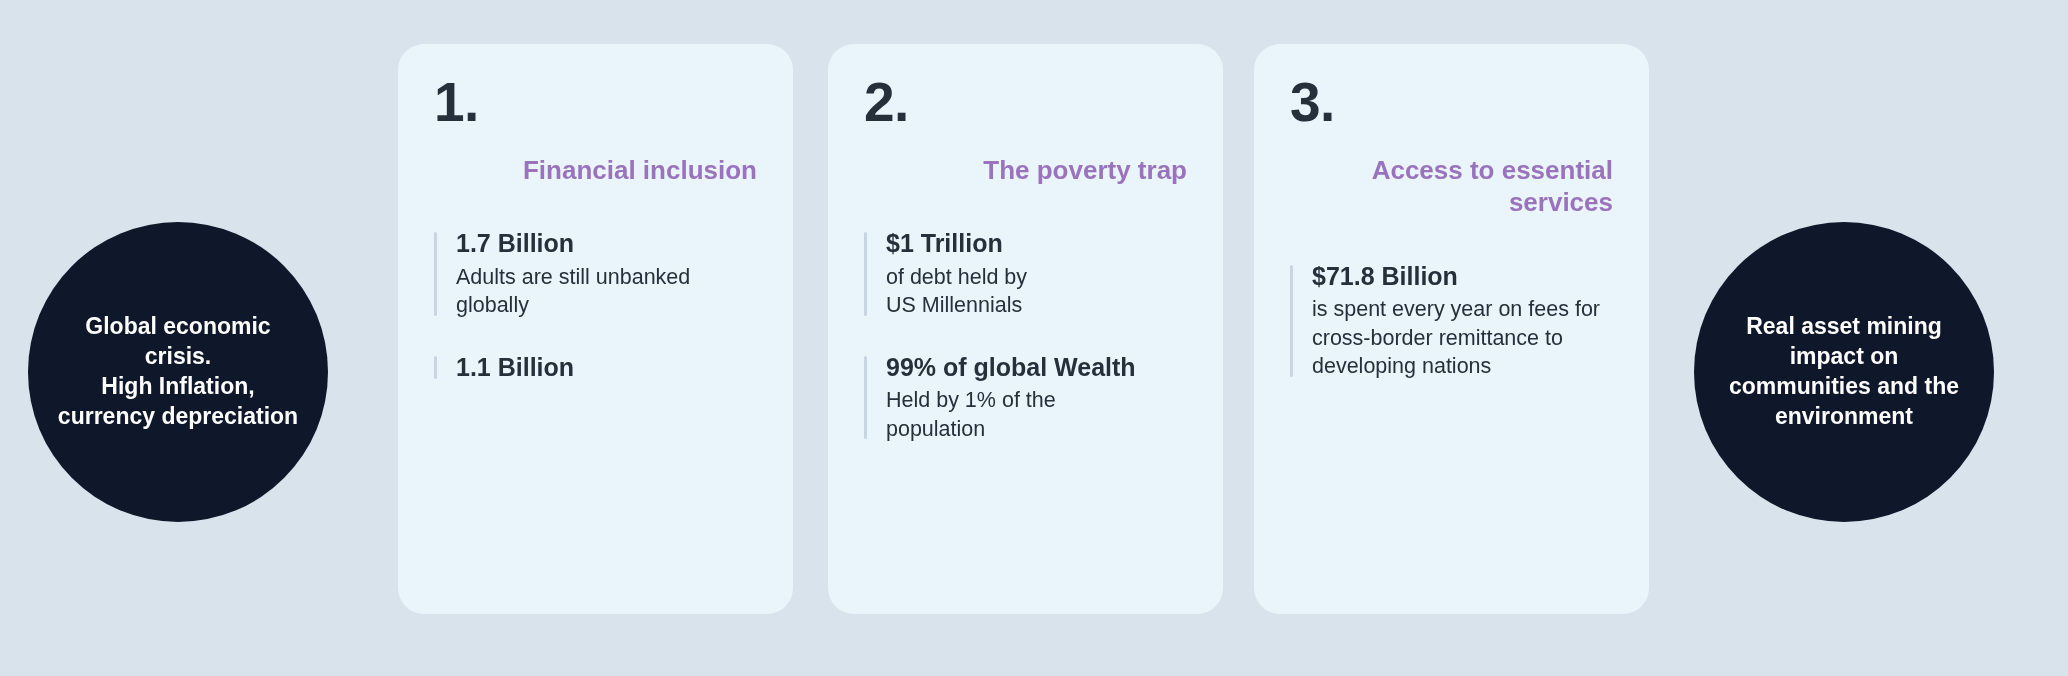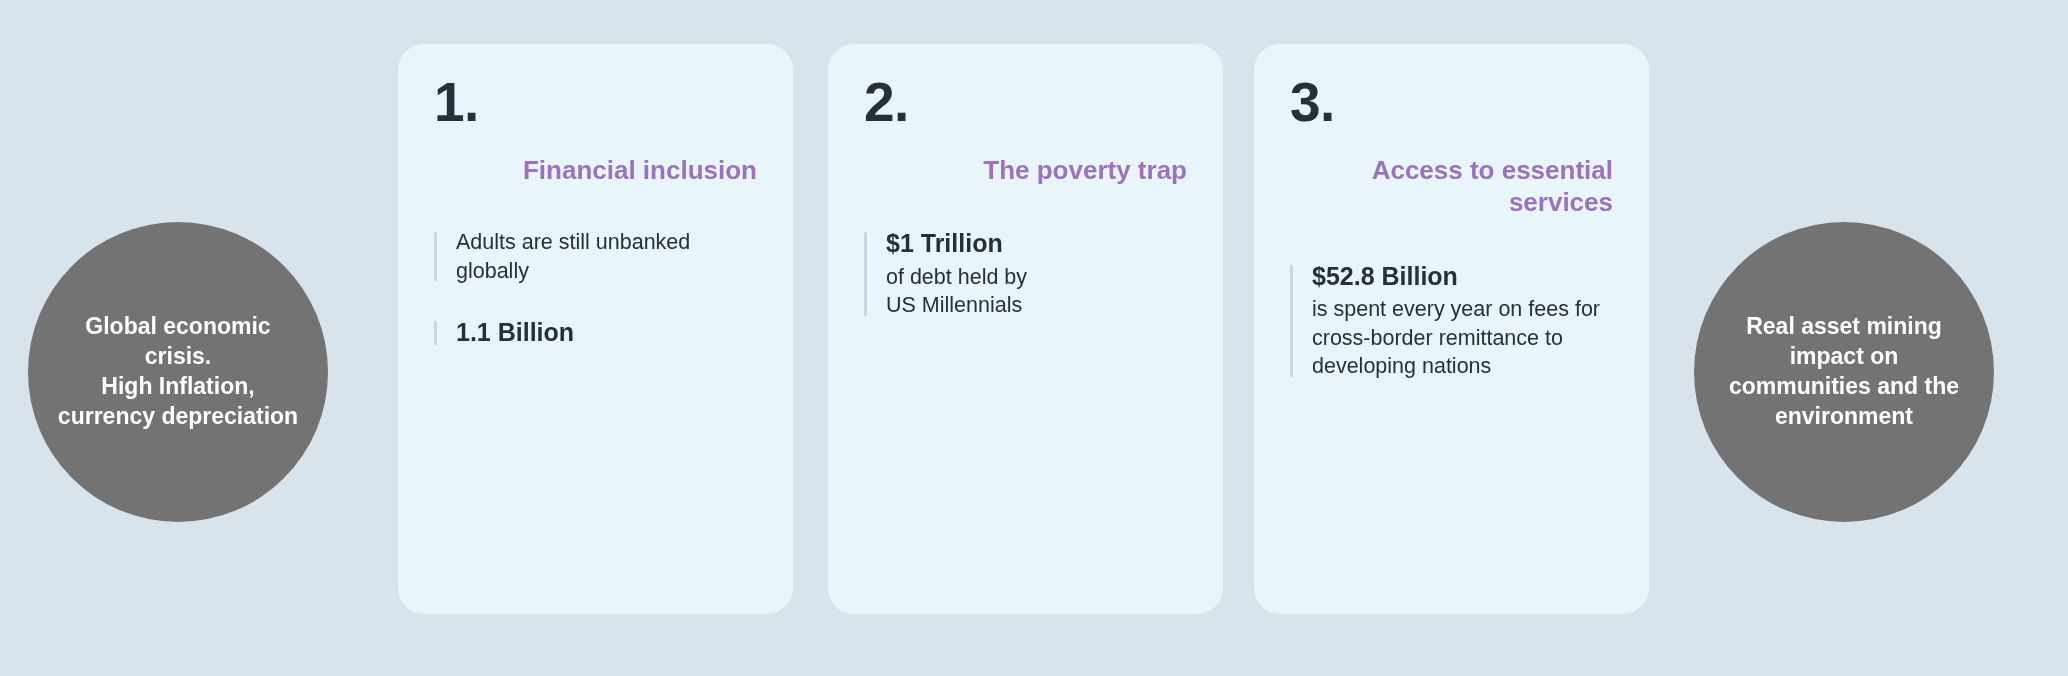--- a/index.html
+++ b/index.html
@@ -16,21 +16,21 @@
   .canvas {
     position: relative;
     width: 2068px;
     height: 676px;
   }
 
   
   .circle {
     position: absolute;
     border-radius: 50%;
-    background: #737373;
+    background: #0f172a;
     display: flex;
     align-items: center;
     justify-content: center;
     text-align: center;
     color: #ffffff;
     font-weight: bold;
     font-size: 23px;
     line-height: 1.30;
     box-sizing: border-box;
   }
@@ -125,47 +125,53 @@
   <div class="circle" id="circle-left">
     <span class="circle-text">Global economic crisis.
 High Inflation, currency depreciation</span>
   </div>
 
   <div class="card" id="card-1">
     <div class="card-number">1.</div>
     <div class="card-title">Financial inclusion</div>
     <div class="stats">
       <div class="stat">
+        <div class="stat-head">1.7 Billion</div>
         <div class="stat-body">Adults are still unbanked
 globally</div>
       </div>
       <div class="stat">
         <div class="stat-head">1.1 Billion</div>
       </div>
     </div>
   </div>
 
   <div class="card" id="card-2">
     <div class="card-number">2.</div>
     <div class="card-title">The poverty trap</div>
     <div class="stats">
       <div class="stat">
         <div class="stat-head">$1 Trillion</div>
         <div class="stat-body">of debt held by
 US Millennials</div>
       </div>
+      <div class="stat">
+        <div class="stat-head">99% of global Wealth</div>
+        <div class="stat-body">Held by 1% of the
+population</div>
+      </div>
     </div>
   </div>
 
   <div class="card" id="card-3">
     <div class="card-number">3.</div>
     <div class="card-title">Access to essential services</div>
     <div class="stats">
       <div class="stat">
-        <div class="stat-head">$52.8 Billion</div>
+        <div class="stat-head">$71.8 Billion</div>
         <div class="stat-body">is spent every year on fees for
 cross-border remittance to
 developing nations</div>
       </div>
     </div>
   </div>
 
   <div class="circle" id="circle-right">
     <span class="circle-text">Real asset  mining impact on communities and the environment</span>
   </div>

